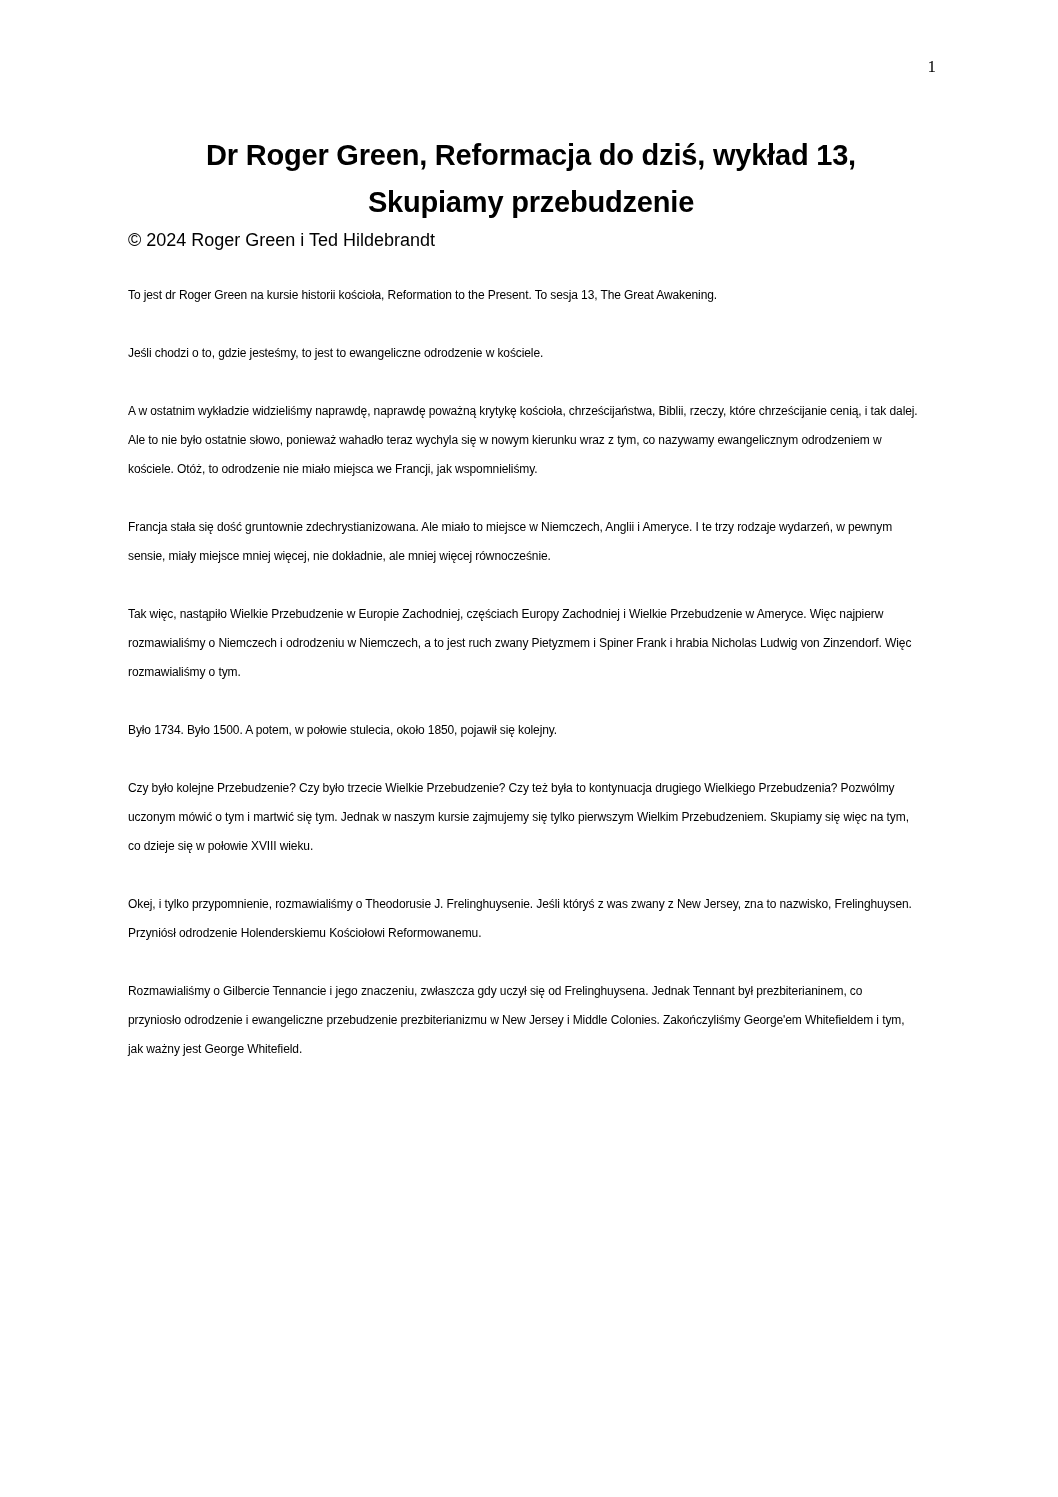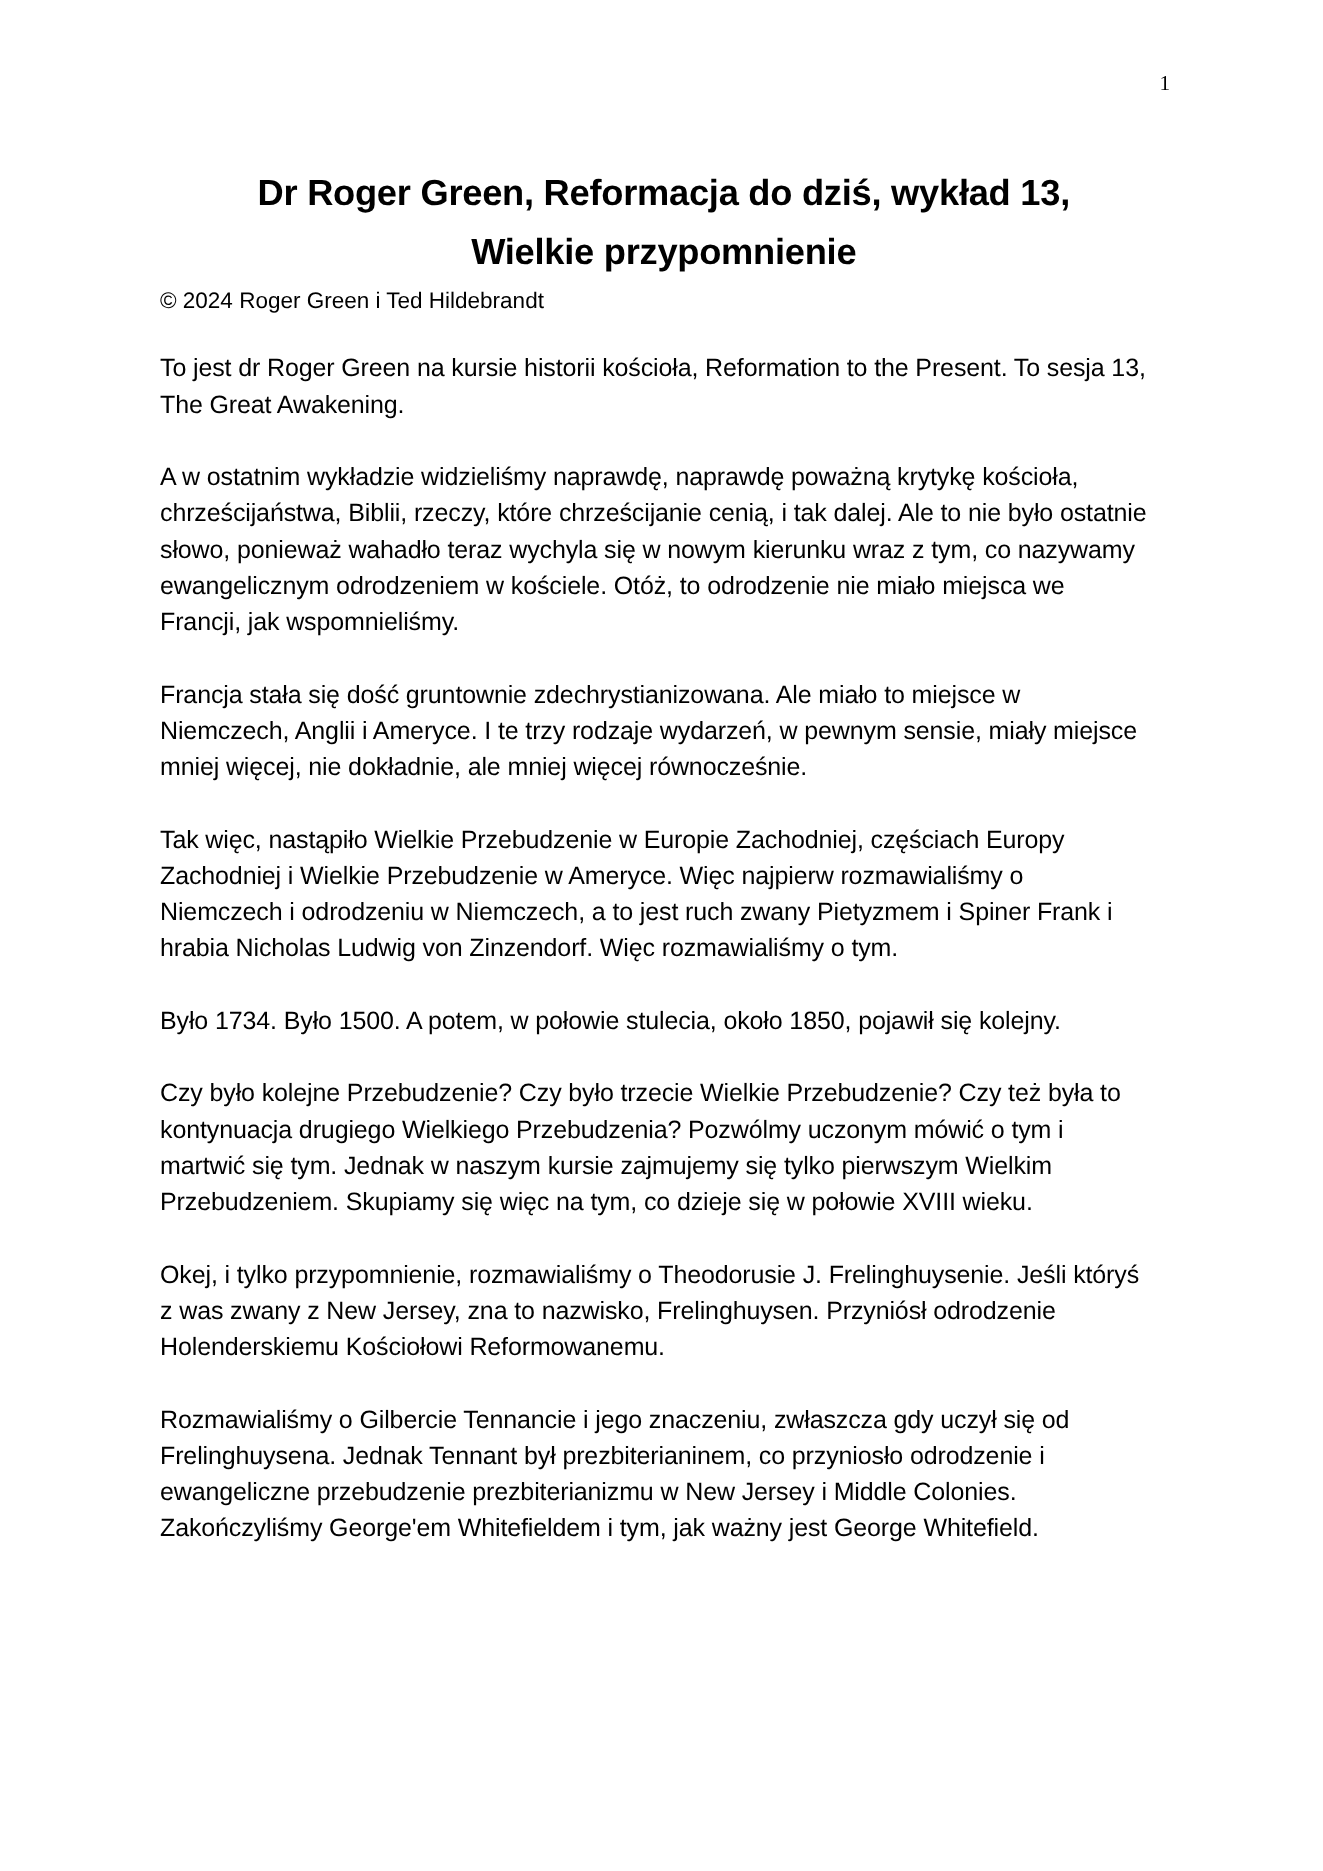--- a/index.html
+++ b/index.html
@@ -43,44 +43,45 @@
     display: block;
   }
   .copyright {
     margin: 0 0 26px 0;
     font-size: 18px;
     line-height: 29px;
     text-align: left;
   }
   .body-text p {
     margin: 0 16px 29px 0;
-    font-size: 20px;
+    font-size: 12px;
     line-height: 29px;
     letter-spacing: -0.1px;
     text-align: left;
   }
 </style>
 </head>
 <body>
 
 <div class="page">
 
   <div class="page-number">1</div>
 
   <div class="content">
 
     <h1 class="doc-title">
       <span class="title-line">Dr Roger Green, Reformacja do dziś, wykład 13,</span>
-      <span class="title-line">Wielkie przypomnienie</span>
+      <span class="title-line">Skupiamy przebudzenie</span>
     </h1>
 
     <div class="copyright">© 2024 Roger Green i Ted Hildebrandt</div>
 
     <div class="body-text">
       <p>To jest dr Roger Green na kursie historii kościoła, Reformation to the Present. To sesja 13, The Great Awakening.</p>
+      <p>Jeśli chodzi o to, gdzie jesteśmy, to jest to ewangeliczne odrodzenie w kościele.</p>
       <p>A w ostatnim wykładzie widzieliśmy naprawdę, naprawdę poważną krytykę kościoła, chrześcijaństwa, Biblii, rzeczy, które chrześcijanie cenią, i tak dalej. Ale to nie było ostatnie słowo, ponieważ wahadło teraz wychyla się w nowym kierunku wraz z tym, co nazywamy ewangelicznym odrodzeniem w kościele. Otóż, to odrodzenie nie miało miejsca we Francji, jak wspomnieliśmy.</p>
       <p>Francja stała się dość gruntownie zdechrystianizowana. Ale miało to miejsce w Niemczech, Anglii i Ameryce. I te trzy rodzaje wydarzeń, w pewnym sensie, miały miejsce mniej więcej, nie dokładnie, ale mniej więcej równocześnie.</p>
       <p>Tak więc, nastąpiło Wielkie Przebudzenie w Europie Zachodniej, częściach Europy Zachodniej i Wielkie Przebudzenie w Ameryce. Więc najpierw rozmawialiśmy o Niemczech i odrodzeniu w Niemczech, a to jest ruch zwany Pietyzmem i Spiner Frank i hrabia Nicholas Ludwig von Zinzendorf. Więc rozmawialiśmy o tym.</p>
       <p>Było 1734. Było 1500. A potem, w połowie stulecia, około 1850, pojawił się kolejny.</p>
       <p>Czy było kolejne Przebudzenie? Czy było trzecie Wielkie Przebudzenie? Czy też była to kontynuacja drugiego Wielkiego Przebudzenia? Pozwólmy uczonym mówić o tym i martwić się tym. Jednak w naszym kursie zajmujemy się tylko pierwszym Wielkim Przebudzeniem. Skupiamy się więc na tym, co dzieje się w połowie XVIII wieku.</p>
       <p>Okej, i tylko przypomnienie, rozmawialiśmy o Theodorusie J. Frelinghuysenie. Jeśli któryś z was zwany z New Jersey, zna to nazwisko, Frelinghuysen. Przyniósł odrodzenie Holenderskiemu Kościołowi Reformowanemu.</p>
       <p>Rozmawialiśmy o Gilbercie Tennancie i jego znaczeniu, zwłaszcza gdy uczył się od Frelinghuysena. Jednak Tennant był prezbiterianinem, co przyniosło odrodzenie i ewangeliczne przebudzenie prezbiterianizmu w New Jersey i Middle Colonies. Zakończyliśmy George'em Whitefieldem i tym, jak ważny jest George Whitefield.</p>
     </div>
 
   </div>

